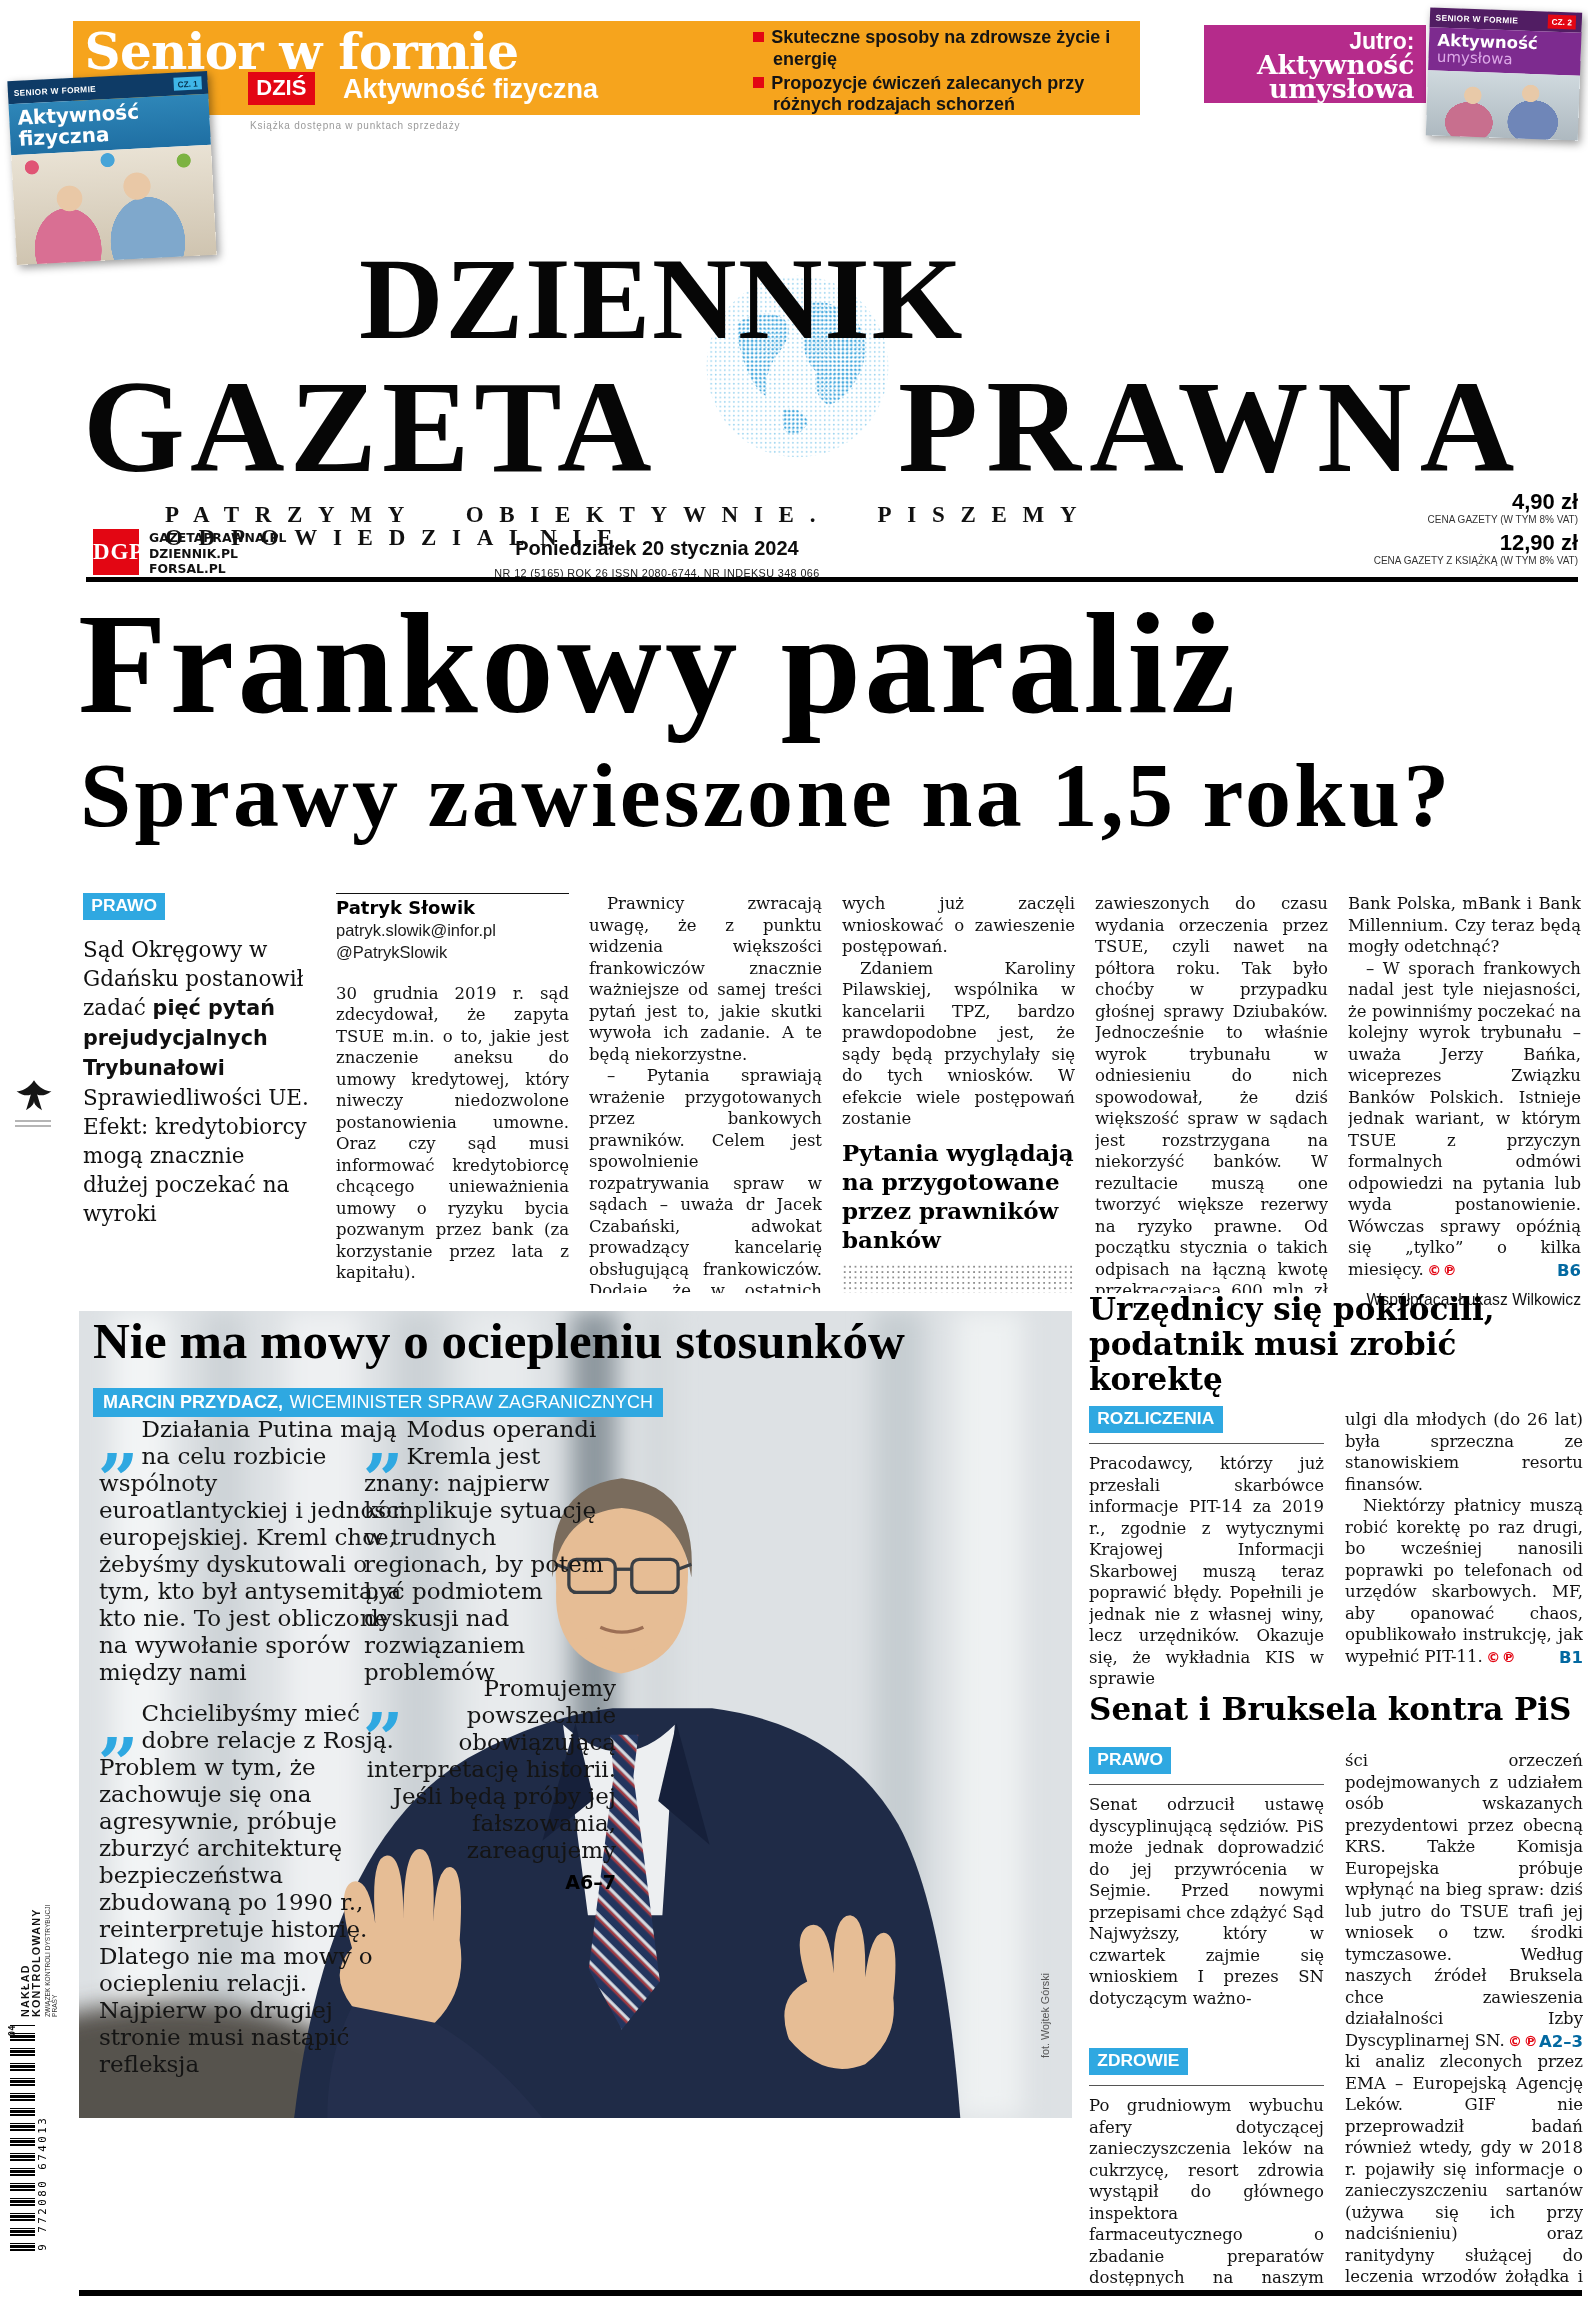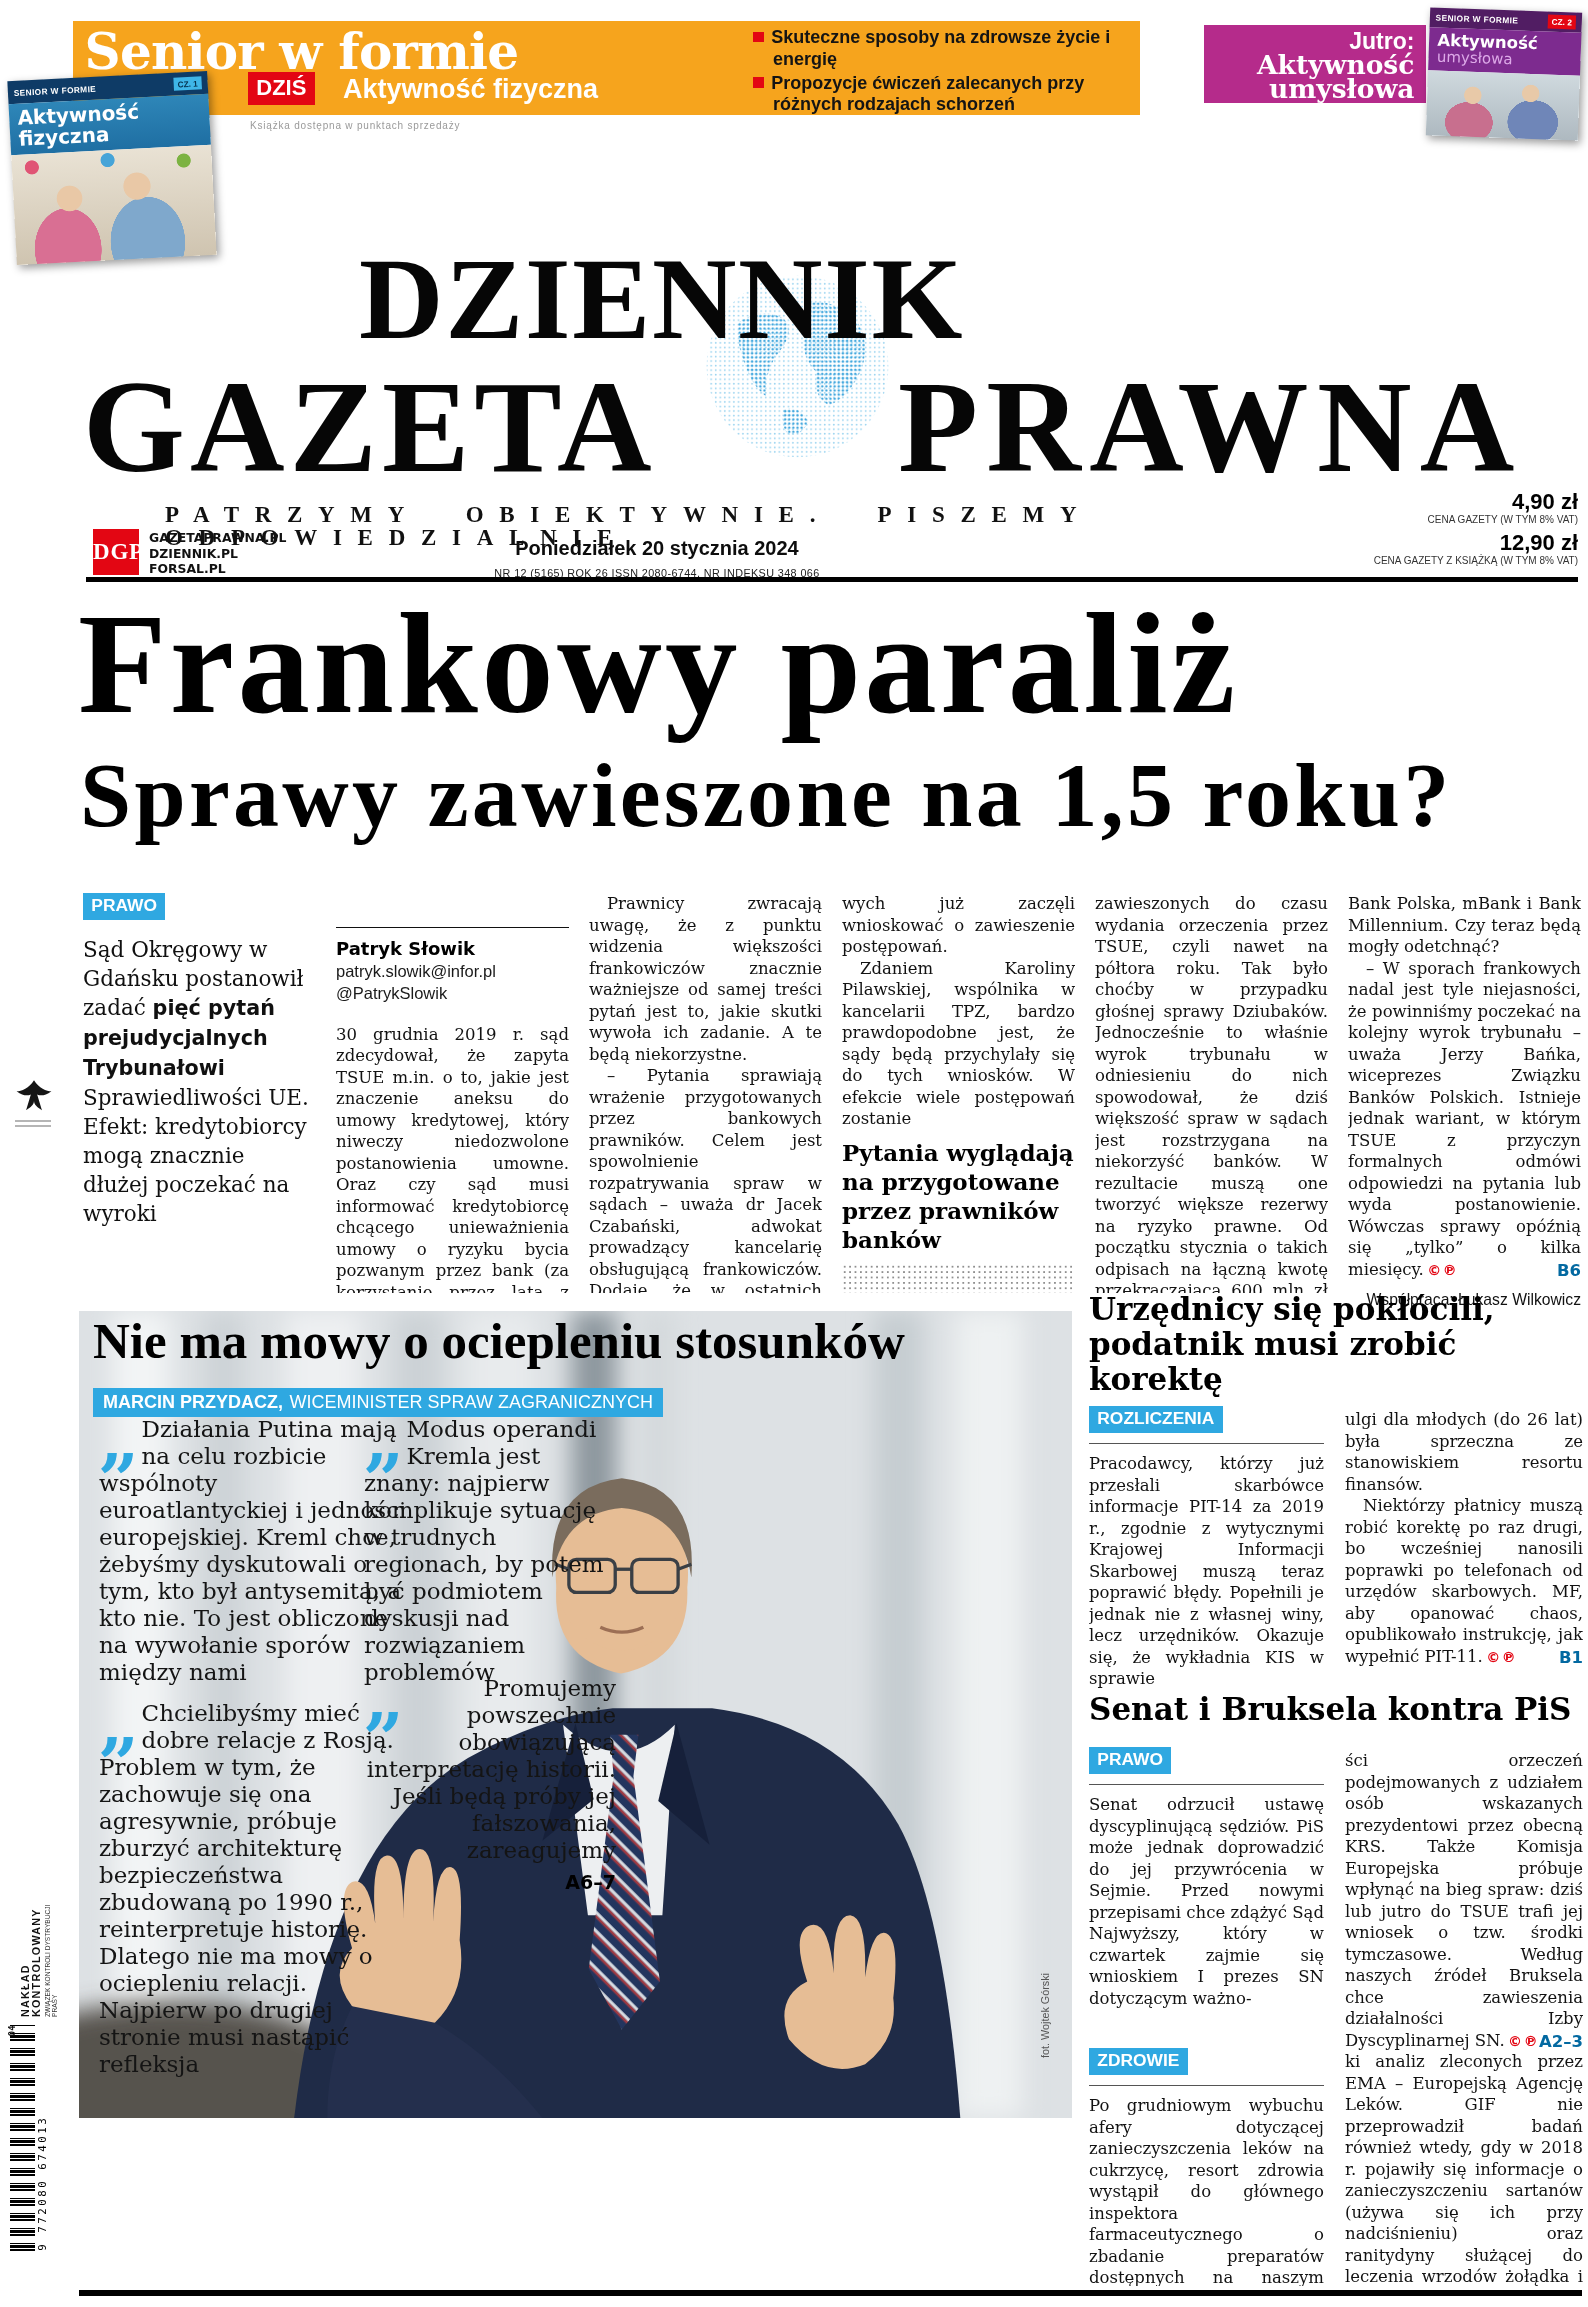--- a/index.html
+++ b/index.html
@@ -74,21 +74,21 @@
   .pnote{font:10px/13.2px "Liberation Sans",sans-serif;color:#333;margin-bottom:5px;}
   .rule-top{left:86px;top:577px;width:1492px;height:5px;background:#000;}
 
   
   .headline{left:78px;top:591px;font:bold 145px/1 "Liberation Serif",serif;letter-spacing:3.3px;color:#000;white-space:nowrap;}
   .subheadline{left:80px;top:749px;font:bold 92px/1 "Liberation Serif",serif;letter-spacing:3.3px;color:#000;white-space:nowrap;}
   .mcol{position:absolute;top:893px;width:233px;height:400px;overflow:hidden;}
   .tag{display:inline-block;background:#2FA8E1;color:#fff;font:bold 17.4px/1 "Liberation Sans",sans-serif;padding:4.1px 8.3px 5px;}
   .standfirst{margin-top:15px;font:21.5px/29px "DejaVu Serif",serif;color:#101010;}
   .standfirst b{font:bold 20.7px/29px "DejaVu Sans",sans-serif;}
-  .byline-block{border-top:1.7px solid #111;padding-top:10px;margin-top:34px;}
+  .byline-block{border-top:1.7px solid #111;padding-top:3px;}
   .byl-name{font:bold 18px/21.5px "DejaVu Sans",sans-serif;color:#000;}
   .byl-sub{font:16.5px/22px "Liberation Sans",sans-serif;color:#1a1a1a;}
   .jt{font:16.5px/21.5px "DejaVu Serif",serif;text-align:justify;color:#121212;}
   .jt p{margin:0;}
   .indent{text-indent:18px;}
   .bodygap{margin-top:20px;}
   .pq{margin-top:8.3px;font:bold 23px/29px "DejaVu Serif",serif;color:#000;text-align:left;}
   .halftone{margin-top:10px;height:33px;background-image:radial-gradient(#8f8f8f 1px,transparent 1.2px);background-size:5.4px 5.4px;}
   .cp{color:#E30613;font:bold 14px "DejaVu Sans",sans-serif;letter-spacing:1.7px;margin-left:3.3px;}
   .relp{position:relative;}

